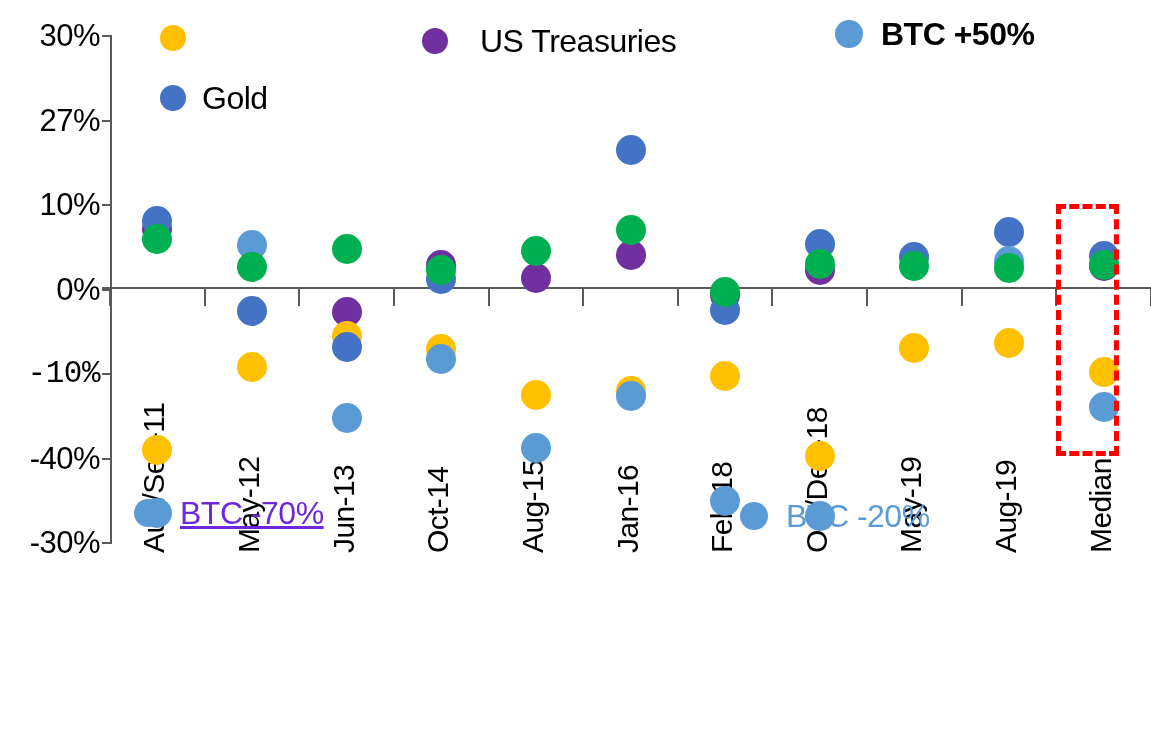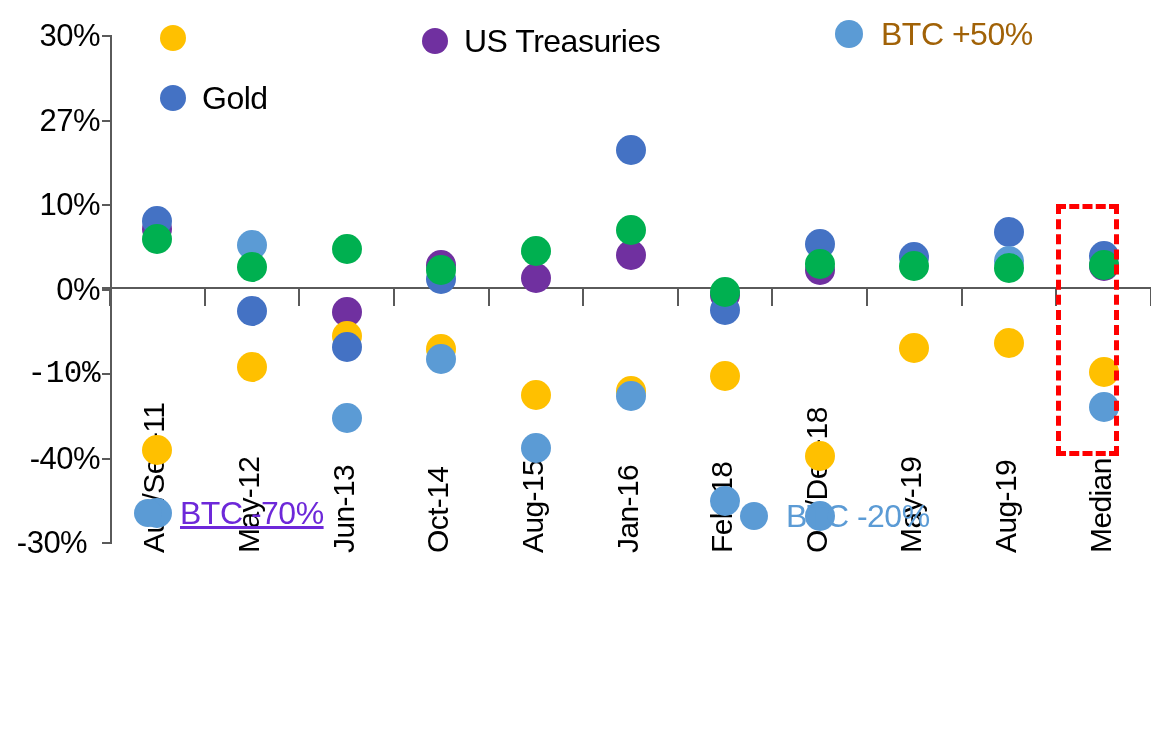--- a/index.html
+++ b/index.html
@@ -178,21 +178,21 @@
       <div class="y-tick" style="top: 373px;"></div>
       <div class="y-label-wrap" style="top: 374px;">
         <div class="y-label" style="top: -16px; font-family: Liberation Mono, monospace;">-10%</div>
       </div>
       <div class="y-tick" style="top: 457.5px;"></div>
       <div class="y-label-wrap" style="top: 458.5px;">
         <div class="y-label" style="top: -16px;">-40%</div>
       </div>
       <div class="y-tick" style="top: 542px;"></div>
       <div class="y-label-wrap" style="top: 543px;">
-        <div class="y-label" style="top: -16px; text-align: center;">-30%</div>
+        <div class="y-label" style="top: -16px;">-30%</div>
       </div>
     </div>
 
   <div class="y-axis-line"></div>
   <div class="zero-line"></div>
 
   <div id="x-axis">
       <div class="x-tick" style="left: 109px;"></div>
       <div class="x-tick" style="left: 203.636px;"></div>
       <div class="x-tick" style="left: 298.273px;"></div>
@@ -295,28 +295,28 @@
 
   <div class="highlight-box" style="left:1056px; top:204px; width:63px; height:252px;"></div>
 
   <div class="legend-item" style="left:160px; top:25px;">
     <span class="legend-swatch" style="background:#FFC000;"></span>
   </div>
   <div class="legend-item" style="left:160px; top:82px;">
     <span class="legend-swatch" style="background:#4472C4;"></span>
     <span class="legend-text">Gold</span>
   </div>
-  <div class="legend-item" style="left:422px; top:25px;">
+  <div class="legend-item" style="left:422px; top:25px;gap:16px;">
     <span class="legend-swatch" style="background:#7030A0;"></span>
     <span class="legend-text">US Treasuries</span>
   </div>
 
   <div class="annot" style="left:835px; top:18px;">
     <span class="annot-swatch" style="background:#5B9BD5;"></span>
-    <span class="annot-text" style="color:#a16207;">BTC +50%</span>
+    <span class="annot-text" style="color:#000000;font-weight:bold;">BTC +50%</span>
   </div>
   <div class="annot" style="left:134px; top:497px;">
     <span class="annot-swatch" style="background:#5B9BD5;"></span>
     <span class="annot-text" style="color:#6d28d9;text-decoration:underline;">BTC -70%</span>
   </div>
   <div class="annot" style="left:740px; top:500px;">
     <span class="annot-swatch" style="background:#5B9BD5;"></span>
     <span class="annot-text" style="color:#5B9BD5;">BTC -20%</span>
   </div>
 

